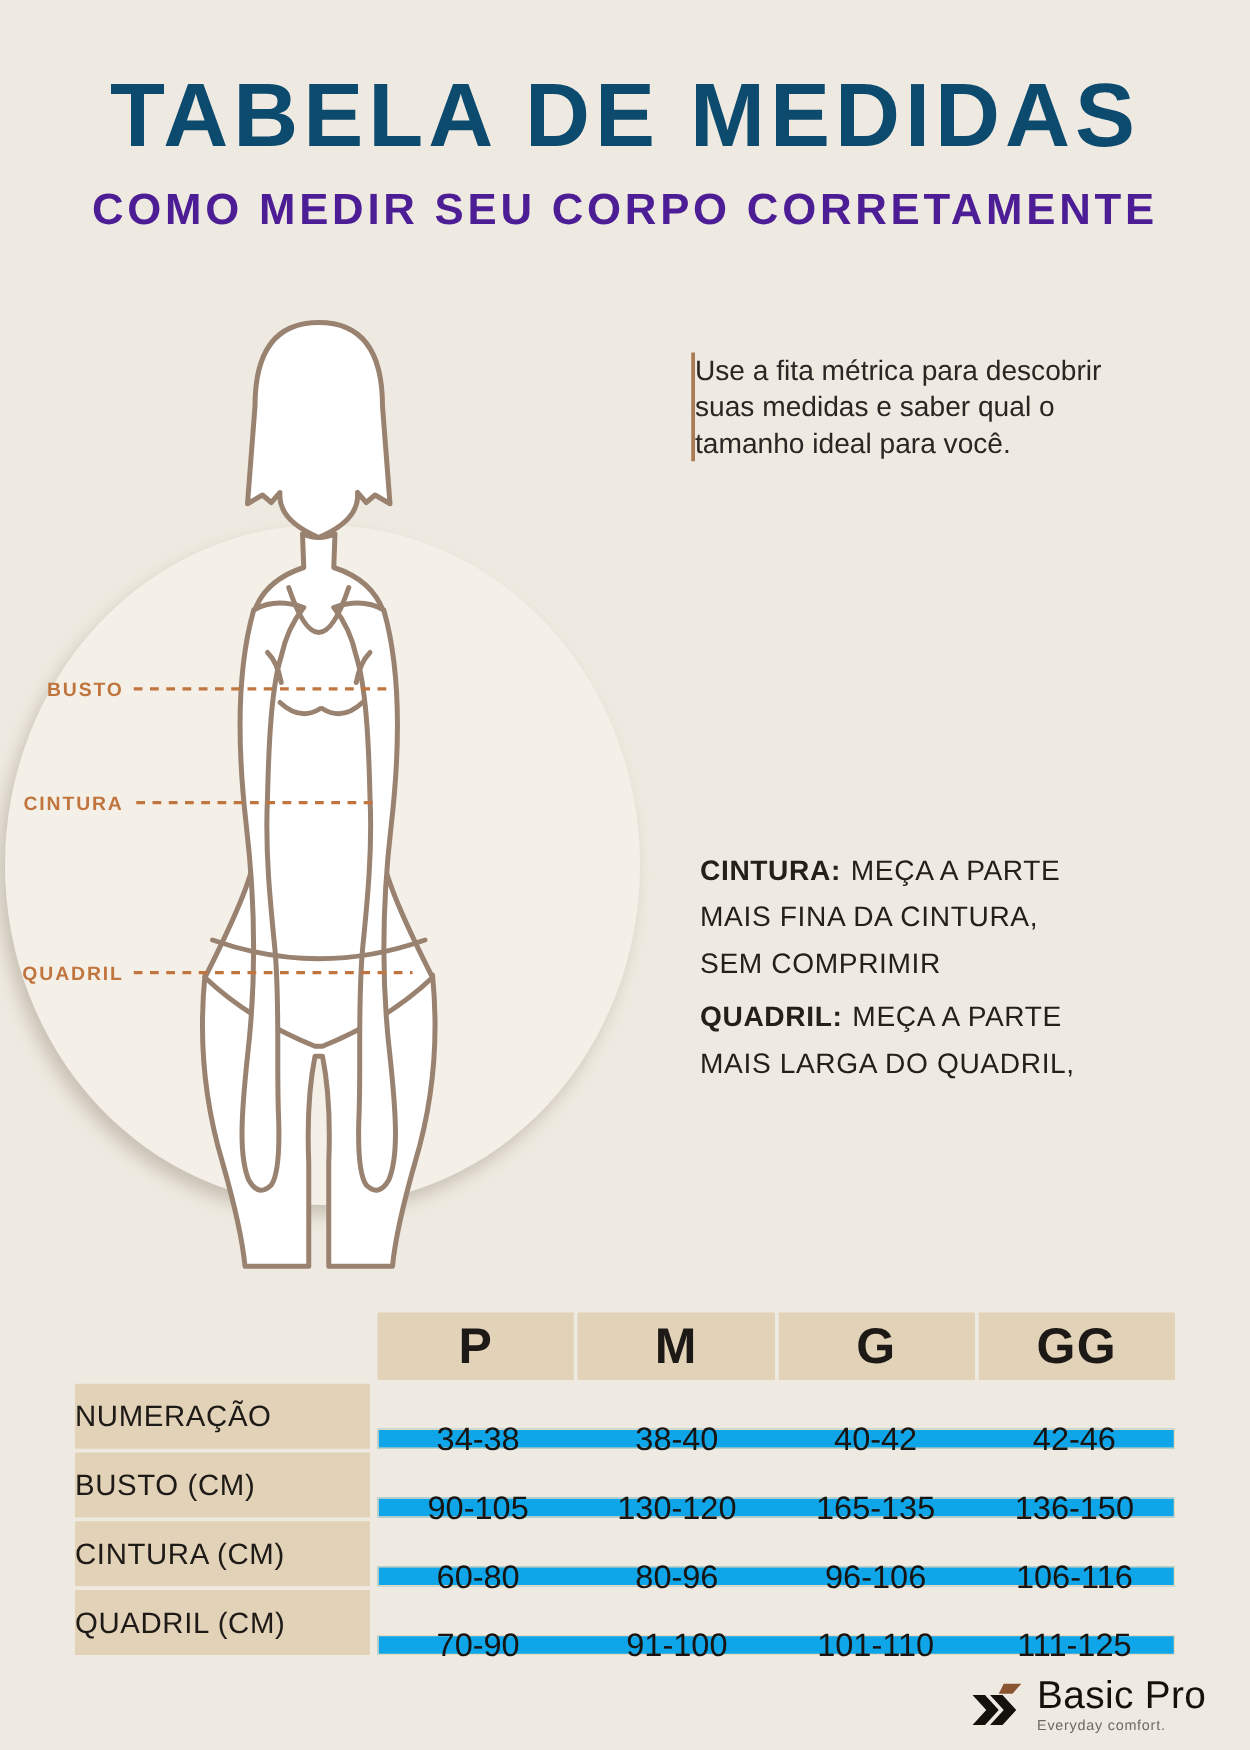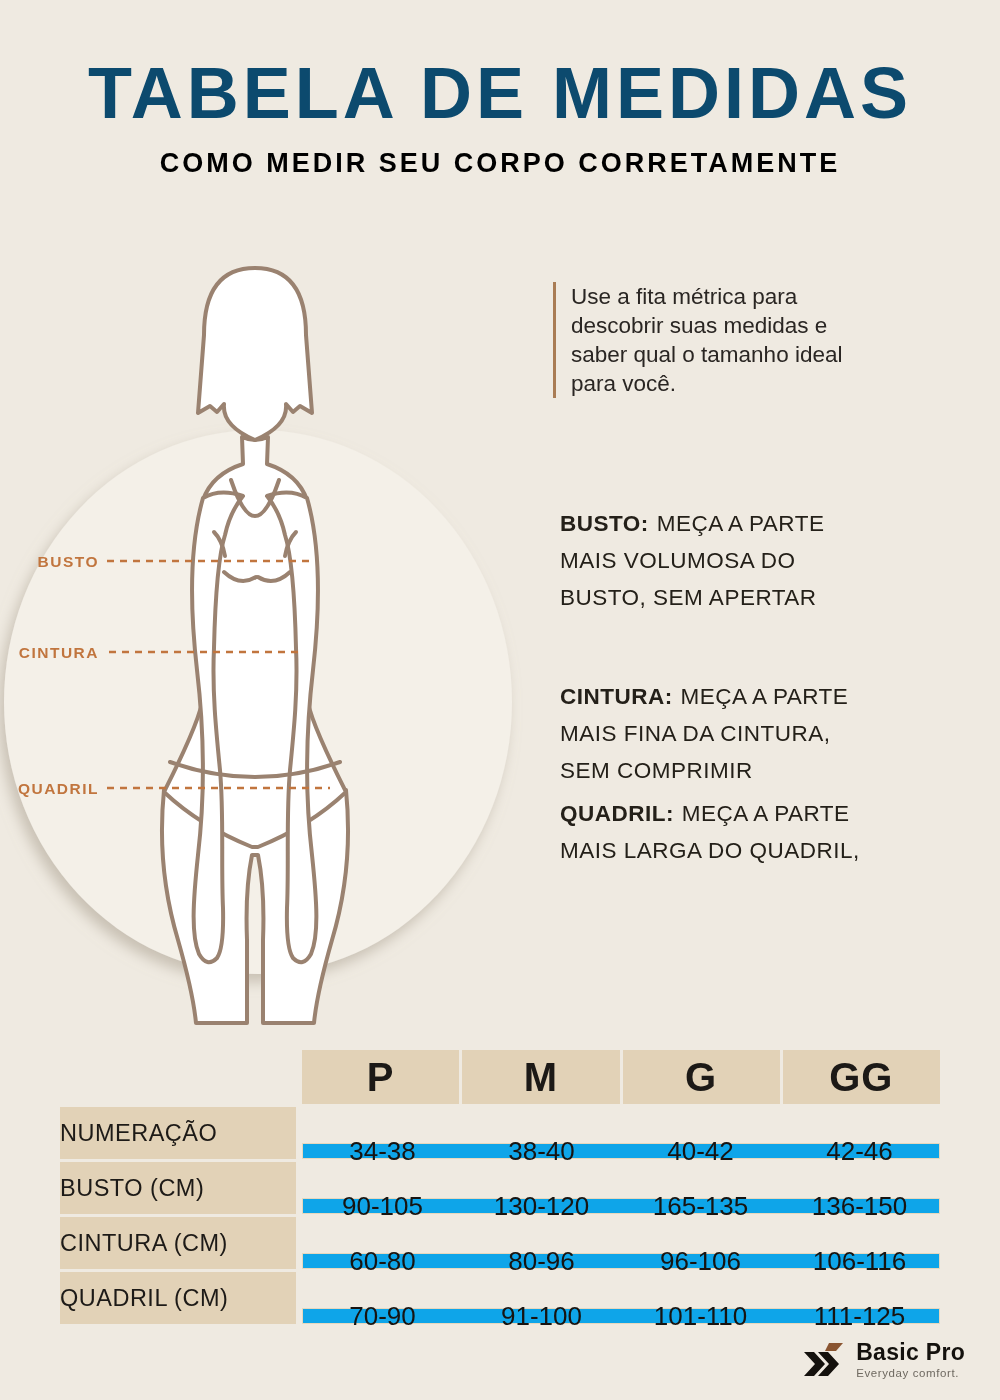--- a/index.html
+++ b/index.html
@@ -14,35 +14,34 @@
     margin: 0 auto;
   }
   
   .hdr { position: absolute; top: 52px; left: 0; width: 100%; text-align: center; }
   .title {
     font-size: 72px; font-weight: 700; letter-spacing: 4px;
     color: #0c4a6e;
   }
   .subtitle {
     margin-top: 14px;
-    font-size: 27px; font-weight: 700; letter-spacing: 3px;
-    color: #000000;
-  }
-  
-  .figure-wrap { position: absolute; left: 0; top: 240px; width: 540px; height: 800px; }
+    font-size: 35px; font-weight: 700; letter-spacing: 3px;
+    color: #4c1d95;
+  }
+  
+  .figure-wrap { position: absolute; left: 0; top: 230px; width: 540px; height: 800px; }
   .fig-label {
     font-family: "Liberation Sans", sans-serif;
     font-size: 15.5px; font-weight: 700; letter-spacing: 1.5px;
     fill: #C1753E;
   }
   
   .intro {
     position: absolute; left: 553px; top: 282px; width: 336px;
     border-left: 3px solid #A97C54;
-    padding-left: 15px;
     font-size: 22.5px; line-height: 29px; color: #2A2623;
   }
   .measure { position: absolute; left: 560px; width: 420px; }
   .measure .mline {
     font-size: 22.5px; line-height: 37px; color: #242019;
     letter-spacing: 0.5px; white-space: nowrap;
   }
   .measure .mline strong { font-weight: 700; }
   .measure .mline .rest { margin-left: 0.35em; }
   #sec-busto   { top: 505px; }
@@ -69,21 +68,21 @@
     border: 1px solid #E6D8BE;
     margin-top: 36px;
   }
   .t-row .val-cell {
     flex: 1; display: flex; align-items: center; justify-content: center;
     font-size: 26px; font-weight: 500; color: #171411;
   }
   
   .logo { position: absolute; right: 35px; top: 1338px; display: flex; align-items: center; }
   .logo-icon { width: 46px; height: 38px; margin-right: 9px; margin-top: 4px; }
-  .logo-name { font-size: 23px; font-weight: 700; color: #14110D; letter-spacing: 0.3px; }
+  .logo-name { font-size: 31px; font-weight: 400; color: #14110D; letter-spacing: 0.3px; }
   .logo-tagline { font-size: 11.5px; color: #6E6960; letter-spacing: 0.6px; margin-top: 1px; }
 </style>
 </head>
 <body>
 
 <div class="page">
 
   <div class="hdr">
     <div class="title">TABELA DE MEDIDAS</div>
     <div class="subtitle">COMO MEDIR SEU CORPO CORRETAMENTE</div>
@@ -180,25 +179,20 @@
       <text class="fig-label" x="99" y="327" text-anchor="end">BUSTO</text>
       <text class="fig-label" x="99" y="418" text-anchor="end">CINTURA</text>
       <text class="fig-label" x="99" y="554" text-anchor="end">QUADRIL</text>
     </svg>
   </div>
 
   <div class="intro">
     <span>Use a fita métrica para descobrir suas medidas e saber qual o tamanho ideal para você.</span>
   </div>
 
-  <div class="measure" id="sec-busto">
-    <div class="mline"><strong>BUSTO:</strong><span class="rest">MEÇA A PARTE</span></div>
-    <div class="mline">MAIS VOLUMOSA DO</div>
-    <div class="mline">BUSTO, SEM APERTAR</div>
-  </div>
 
   <div class="measure" id="sec-cintura">
     <div class="mline"><strong>CINTURA:</strong><span class="rest">MEÇA A PARTE</span></div>
     <div class="mline">MAIS FINA DA CINTURA,</div>
     <div class="mline">SEM COMPRIMIR</div>
   </div>
 
   <div class="measure" id="sec-quadril">
     <div class="mline"><strong>QUADRIL:</strong><span class="rest">MEÇA A PARTE</span></div>
     <div class="mline">MAIS LARGA DO QUADRIL,</div>

